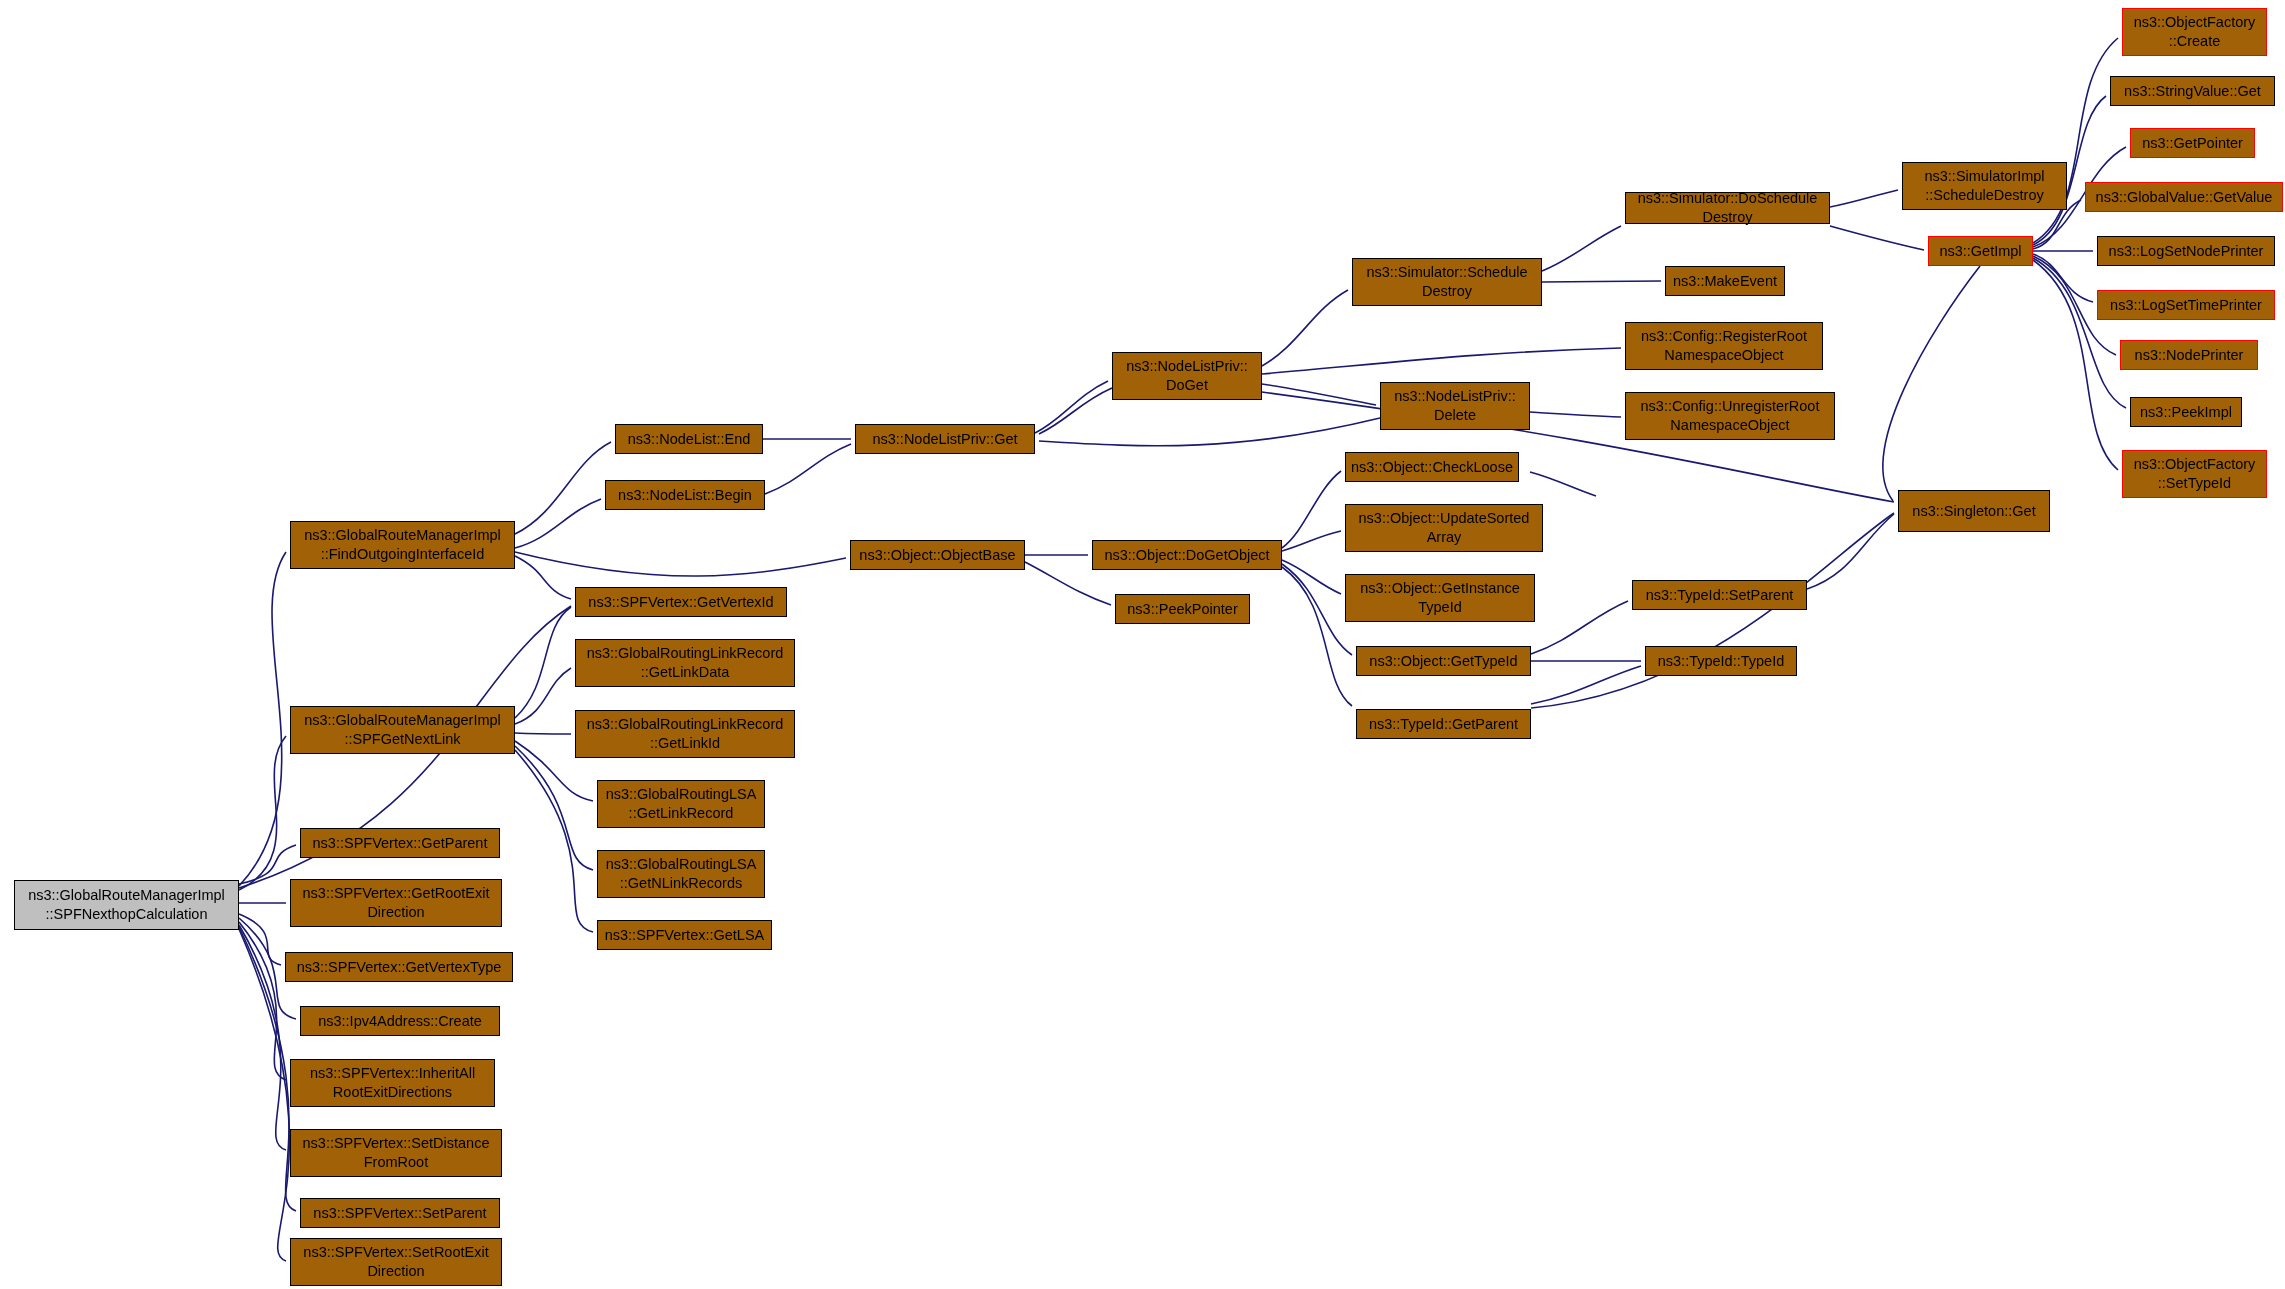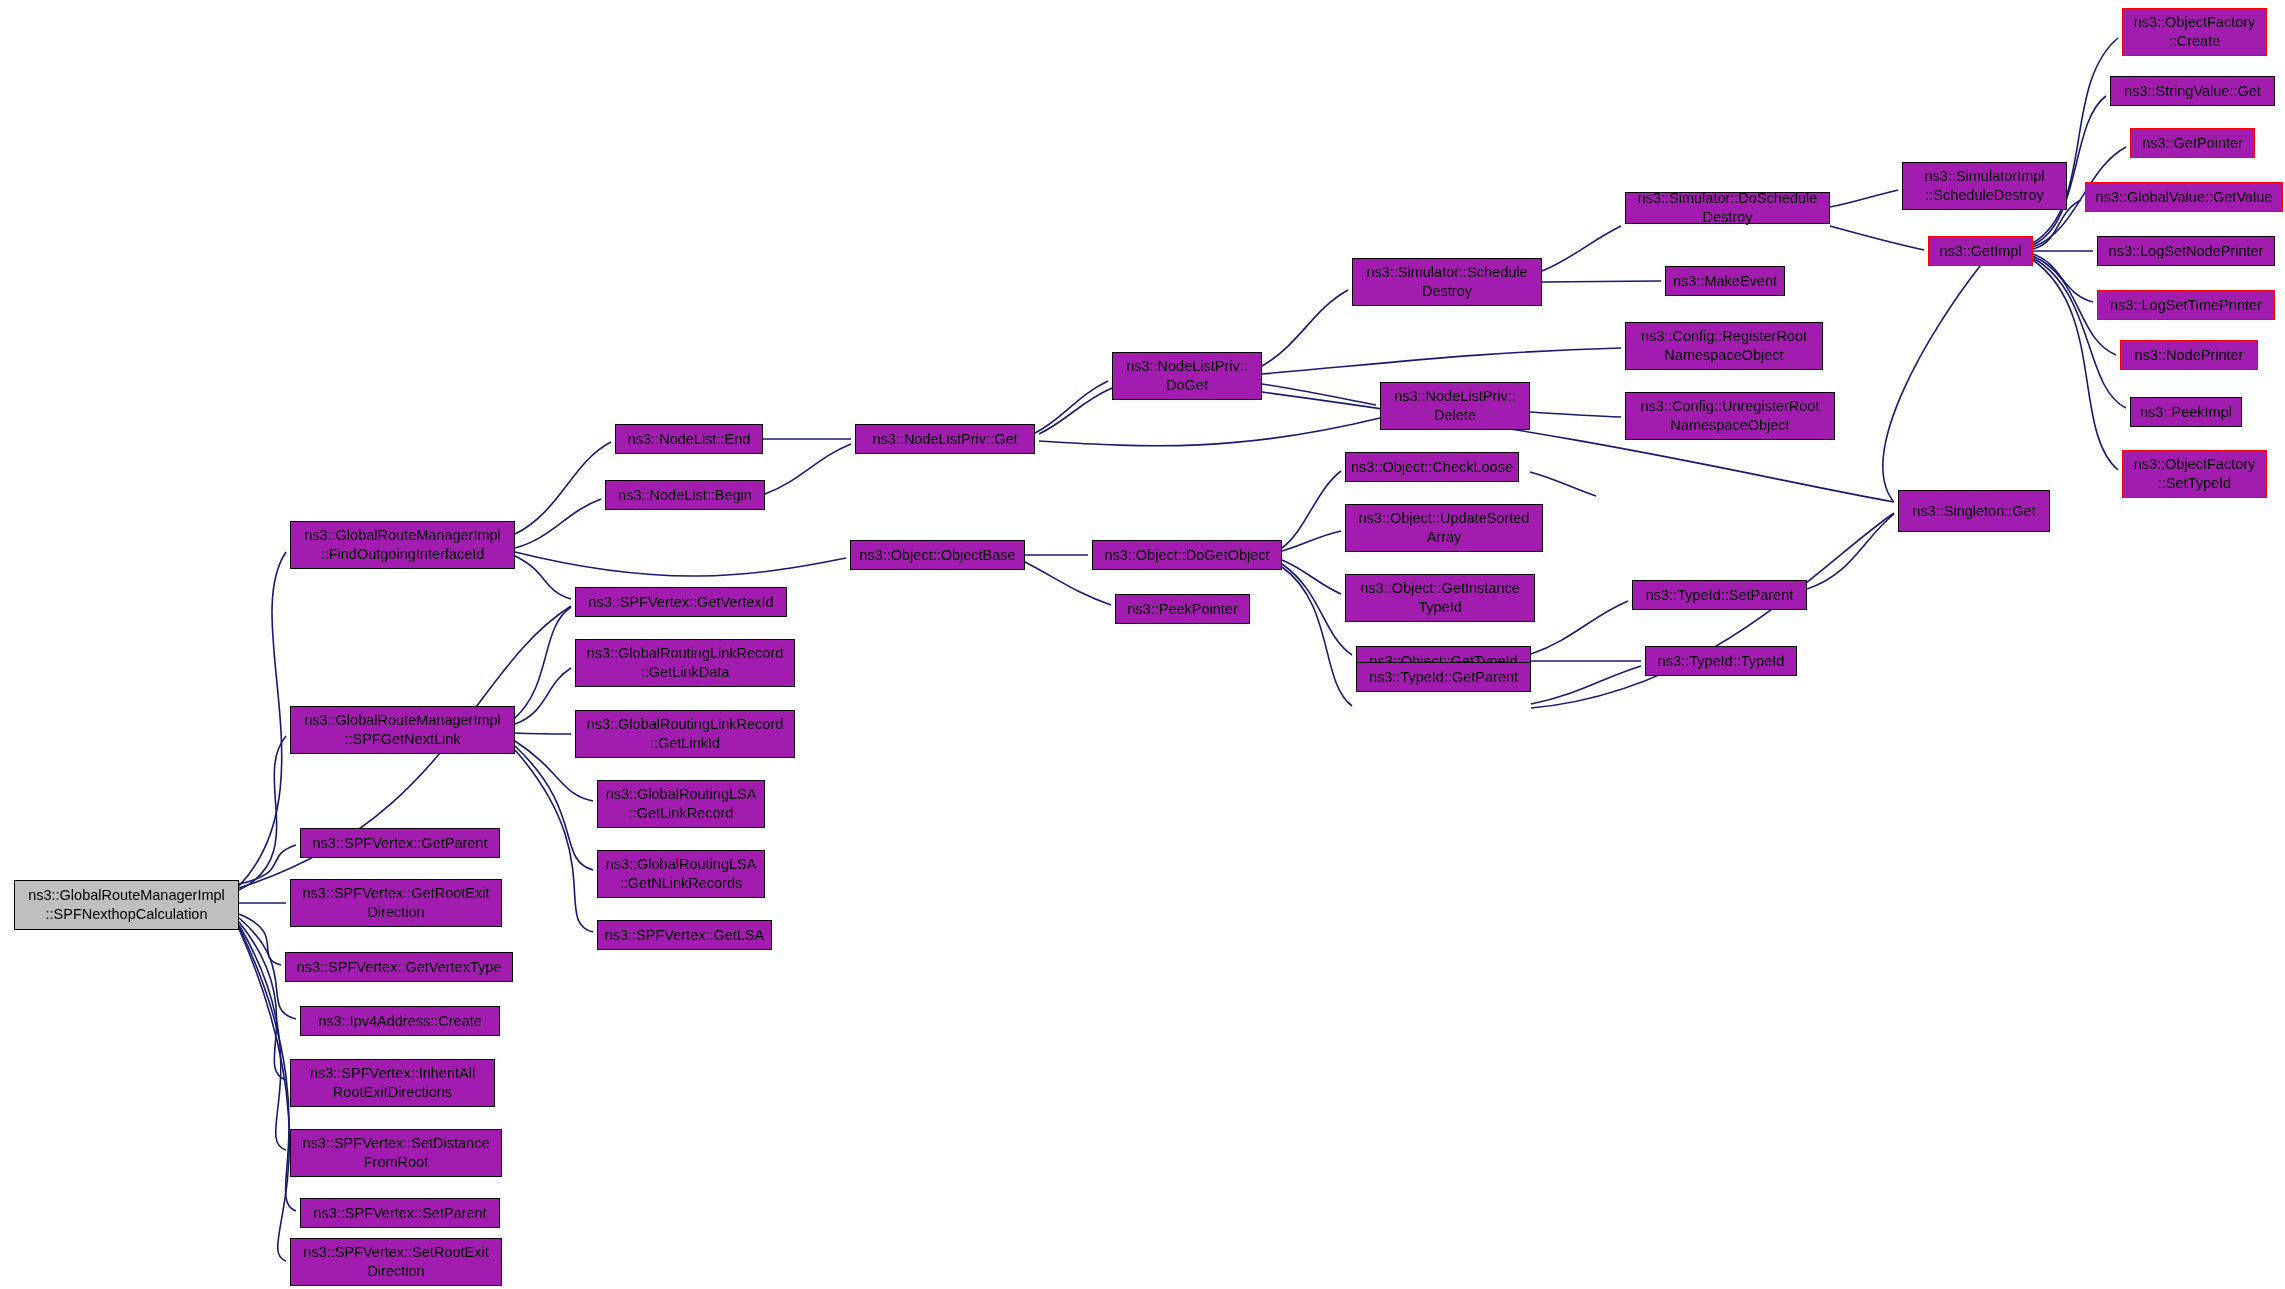--- a/index.html
+++ b/index.html
@@ -1,21 +1,21 @@
 <!DOCTYPE html>
 <html><head>
 <meta charset="utf-8">
 <style>
   html,body{margin:0;padding:0;background:#ffffff;}
   #graph{position:relative;width:2285px;height:1289px;background:#ffffff;
          font-family:"Liberation Sans", sans-serif;overflow:hidden;}
   #edge-layer{position:absolute;left:0;top:0;width:2285px;height:1289px;}
   #edge-layer path{fill:none;stroke-width:1.6;}
   .node{position:absolute;display:flex;align-items:center;justify-content:center;
-        box-sizing:border-box;background:#a21caf;border:1.5px solid #000000;
+        box-sizing:border-box;background:#a16207;border:1.5px solid #000000;
         font-size:14.5px;line-height:19px;color:#000000;text-align:center;
         white-space:pre-line;padding:1px 4px;cursor:pointer;}
   .node.red{border-color:#ff0000;}
   .node.root{background:#bfbfbf;}
 </style>
 </head>
 <body>
 
 <div id="graph">
 
@@ -129,21 +129,21 @@
   <div class="node" style="left:1352px;top:258px;width:190px;height:48px">ns3::Simulator::Schedule
 Destroy</div>
   <div class="node" style="left:1380px;top:382px;width:150px;height:48px">ns3::NodeListPriv::
 Delete</div>
   <div class="node" style="left:1345px;top:452px;width:174px;height:30px">ns3::Object::CheckLoose</div>
   <div class="node" style="left:1345px;top:504px;width:198px;height:48px">ns3::Object::UpdateSorted
 Array</div>
   <div class="node" style="left:1345px;top:574px;width:190px;height:48px">ns3::Object::GetInstance
 TypeId</div>
   <div class="node" style="left:1356px;top:646px;width:175px;height:30px">ns3::Object::GetTypeId</div>
-  <div class="node" style="left:1356px;top:662px;width:175px;height:30px">ns3::TypeId::GetParent</div>
+  <div class="node" style="left:1356px;top:709px;width:175px;height:30px">ns3::TypeId::GetParent</div>
 
   <div class="node" style="left:1625px;top:192px;width:205px;height:32px">ns3::Simulator::DoSchedule
 Destroy</div>
   <div class="node" style="left:1665px;top:266px;width:120px;height:30px">ns3::MakeEvent</div>
   <div class="node" style="left:1625px;top:322px;width:198px;height:48px">ns3::Config::RegisterRoot
 NamespaceObject</div>
   <div class="node" style="left:1625px;top:392px;width:210px;height:48px">ns3::Config::UnregisterRoot
 NamespaceObject</div>
   <div class="node" style="left:1632px;top:580px;width:175px;height:30px">ns3::TypeId::SetParent</div>
   <div class="node" style="left:1645px;top:646px;width:152px;height:30px">ns3::TypeId::TypeId</div>

